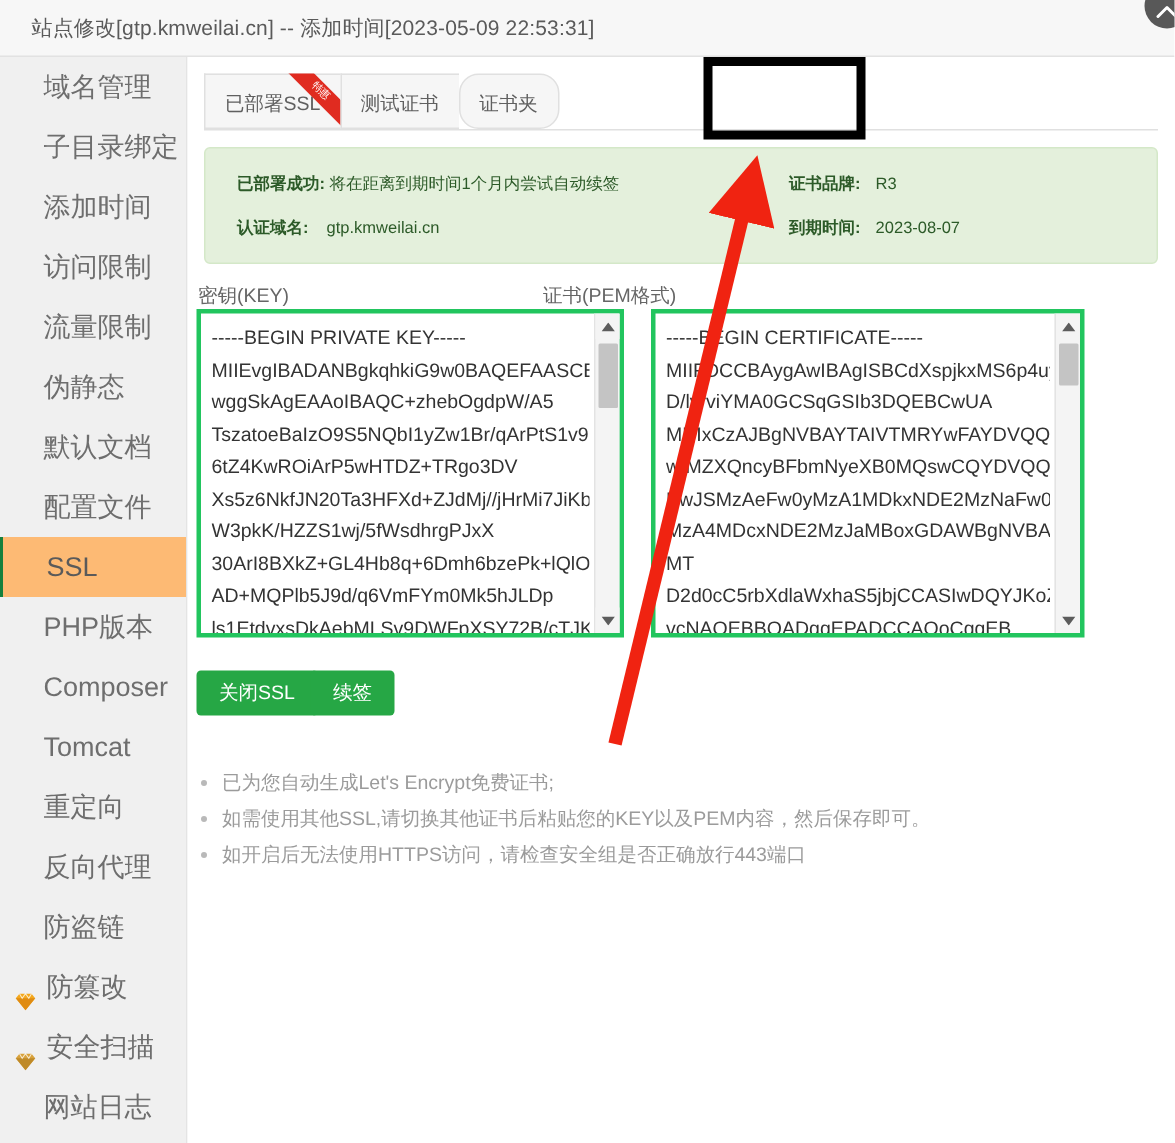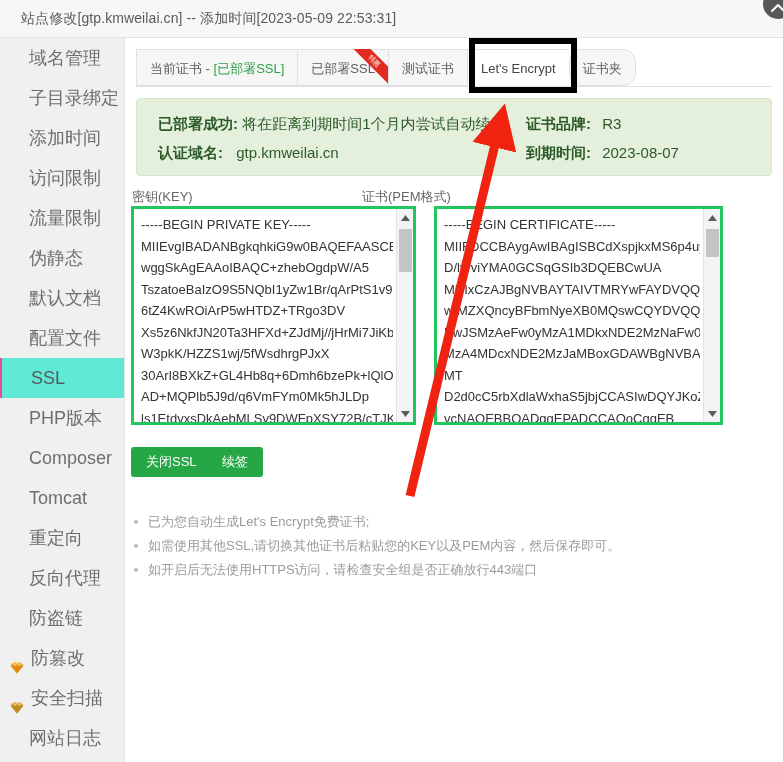--- a/index.html
+++ b/index.html
@@ -55,23 +55,23 @@
     position: relative;
     height: 40px;
     line-height: 40px;
     padding-left: 29px;
     font-size: 18px;
     color: #6e6e6e;
     white-space: nowrap;
     cursor: pointer;
   }
   .side-item.active {
-    background: #5eead4;
+    background: #fdba74;
     color: #5a5a5a;
-    border-left: 2px solid #ec4899;
+    border-left: 2px solid #15803d;
   }
   .side-item .gem {
     position: absolute;
     left: 9px; top: 12px;
     width: 16px; height: 16px;
   }
   .side-item.has-gem { padding-left: 31px; }
 
   
   .main {
@@ -141,21 +141,21 @@
 
   
   .status-panel {
     position: absolute;
     left: 11px; top: 60px;
     width: 636px; height: 78px;
     background: #e4f0dc;
     border: 1px solid #d4e8c8;
     border-radius: 4px;
   }
-  .st-row { position: absolute; font-size: 15px; color: #2c5a28; white-space: nowrap; }
+  .st-row { position: absolute; font-size: 11px; color: #2c5a28; white-space: nowrap; }
   .st-row b { font-weight: bold; }
   .st-row span.val { font-weight: normal; }
   .st-a { left: 21px; top: 16px; }
   .st-b { left: 21px; top: 45px; }
   .st-c { left: 389px; top: 16px; }
   .st-d { left: 389px; top: 45px; }
   .st-c .val, .st-d .val { margin-left: 7px; }
   .st-b .val { margin-left: 9px; }
 
   
@@ -315,33 +315,27 @@
       <span>安全扫描</span>
     </div>
     <div class="side-item"><span>网站日志</span></div>
   </div>
 
   <div class="main">
 
     <div class="tabbar">
       <div class="tabs">
         <div class="tab">
-          <span>当前证书 - </span><span class="deployed">[已部署SSL]</span>
-        </div>
-        <div class="tab">
           <span>已部署SSL</span>
           <span class="ribbon">
               <i>特惠</i>
             </span>
         </div>
         <div class="tab">
           <span>测试证书</span>
-        </div>
-        <div class="tab selected">
-          <span>Let's Encrypt</span>
         </div>
         <div class="tab">
           <span>证书夹</span>
         </div>
       </div>
       <div class="tab-highlight"></div>
     </div>
 
     <div class="status-panel">
       <div class="st-row st-a">

